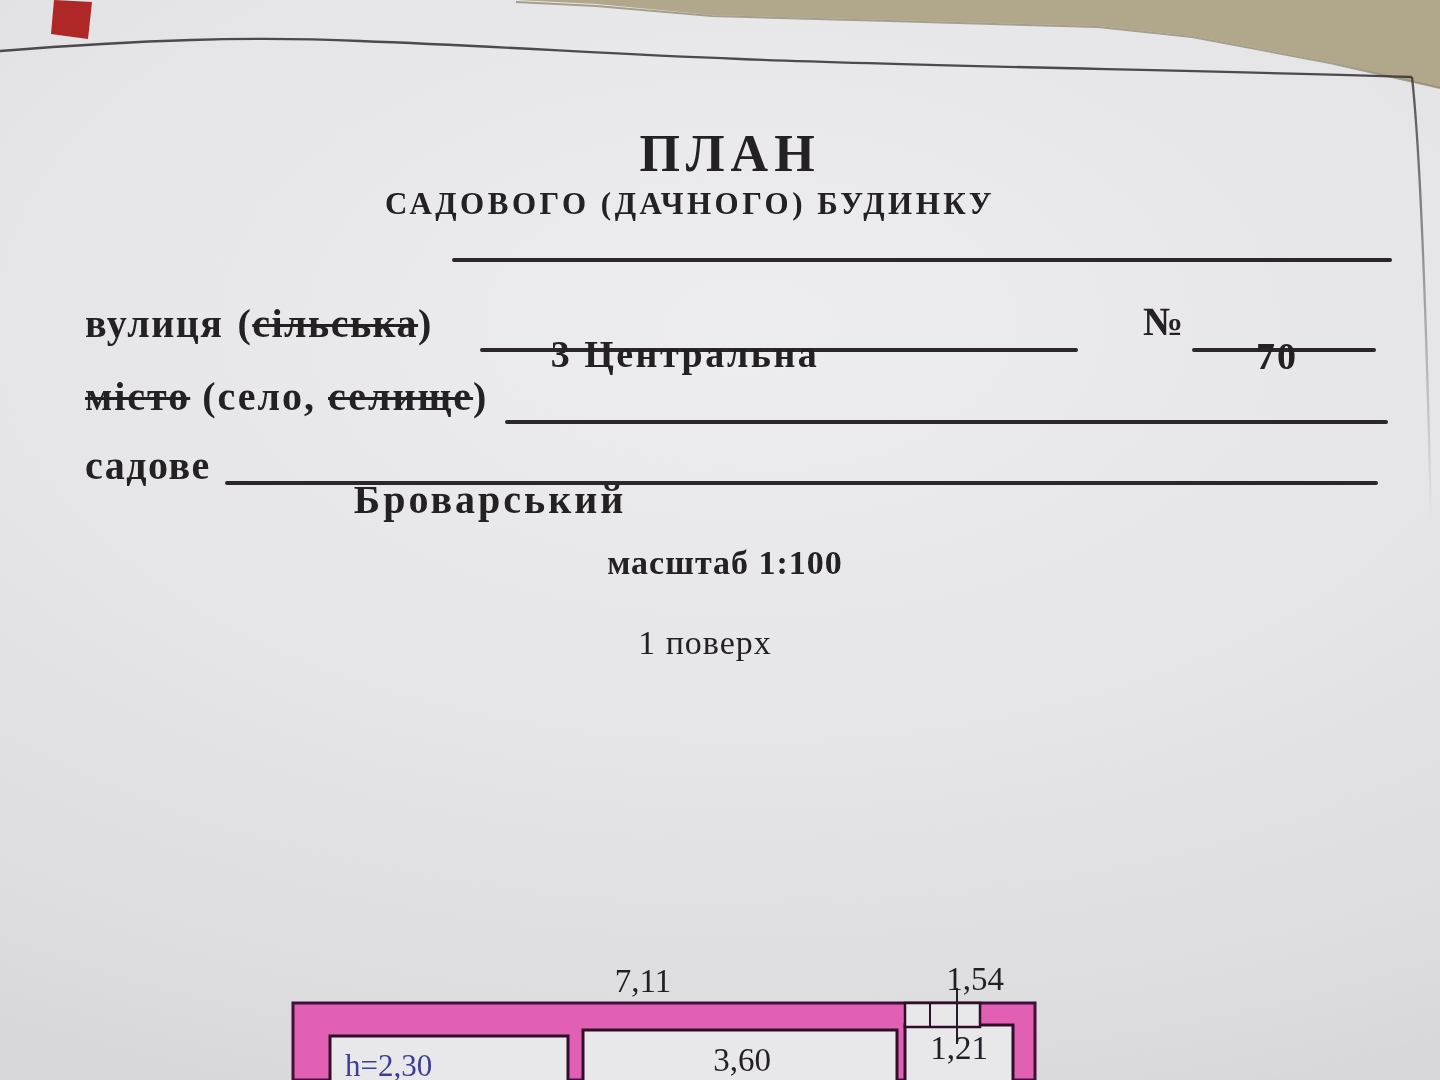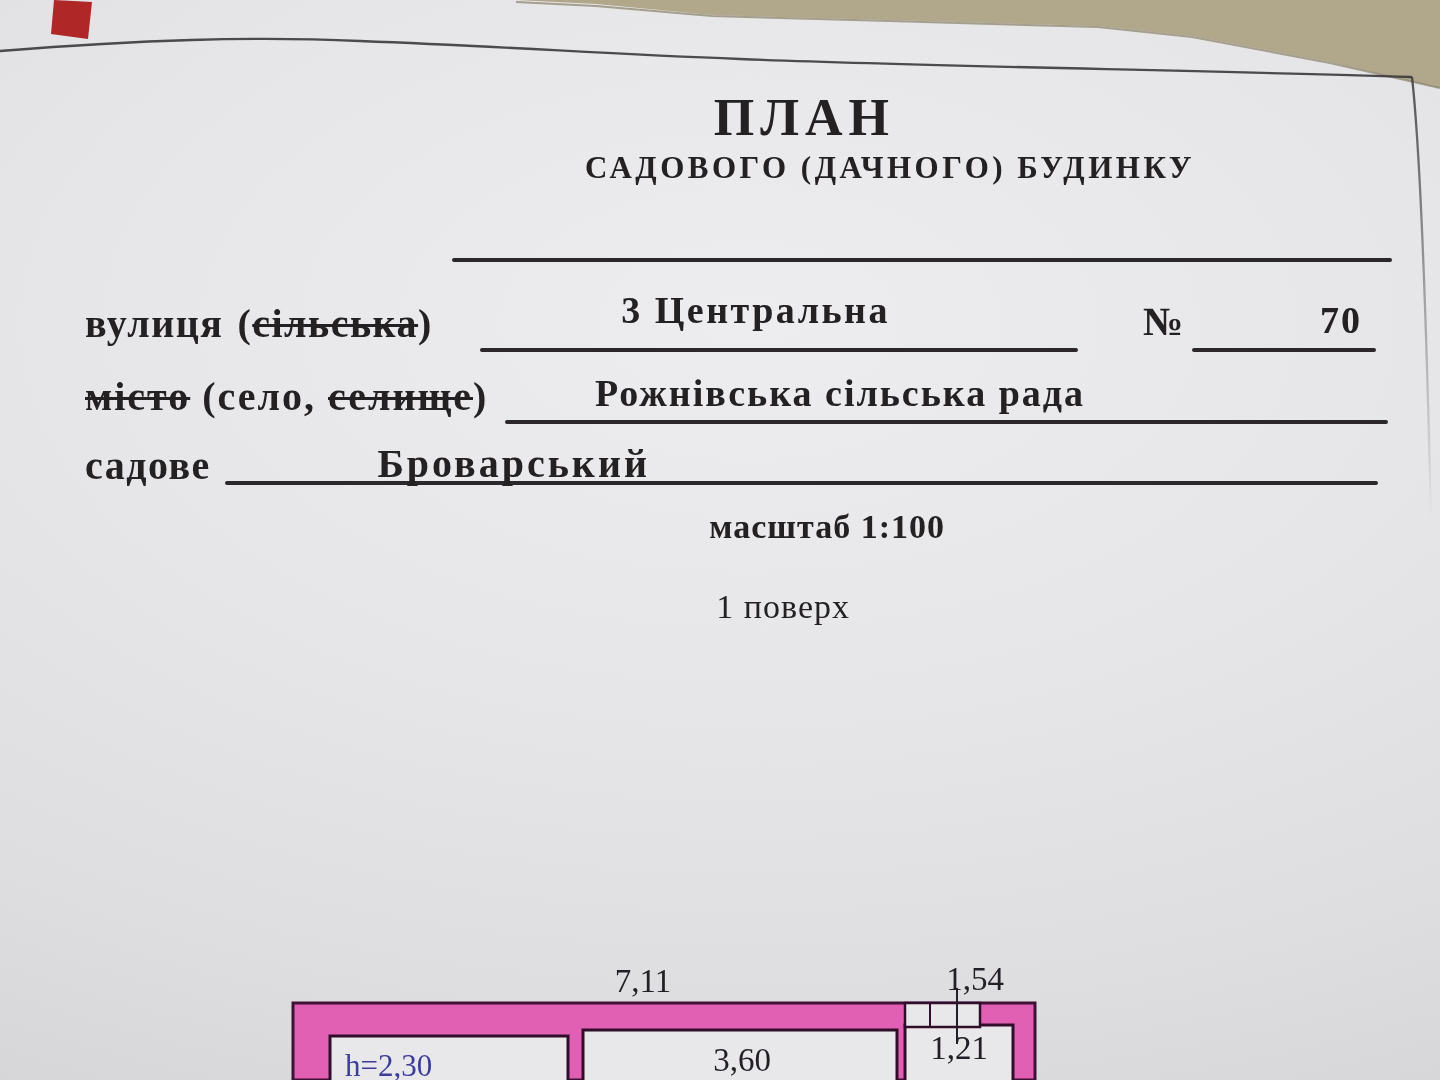--- a/index.html
+++ b/index.html
@@ -5,21 +5,21 @@
   html,body{margin:0;padding:0;background:#777;}
   .page{
     position:relative;
     width:1440px;height:1080px;
     overflow:hidden;
     background:radial-gradient(115% 85% at 52% 30%, #edecee 0%, #e6e5e7 42%, #dedde0 74%, #d4d3d6 100%);
     font-family:"Liberation Serif","DejaVu Serif",serif;
     color:#242122;
   }
   .abs{position:absolute;}
-  .ctr{text-align:right;}
+  .ctr{text-align:center;margin-top:36px;}
   .b{font-weight:bold;}
   .rule{position:absolute;height:3.5px;background:#2b272a;border-radius:2px;}
   .strike{text-decoration:line-through;text-decoration-thickness:3px;}
   .title1{left:565px;width:330px;top:88px;font-size:52px;letter-spacing:6px;}
   .title2{left:185px;width:1010px;top:150px;font-size:31px;letter-spacing:3.5px;}
   .flabel{font-size:40px;letter-spacing:1.5px;font-weight:bold;white-space:nowrap;}
   .fvalue{font-size:38px;font-weight:bold;white-space:nowrap;}
   .watermark{
     left:444px;top:494px;
     font-family:"Liberation Sans","DejaVu Sans",sans-serif;
@@ -37,30 +37,29 @@
 
   <div class="abs ctr b title1">ПЛАН</div>
   <div class="abs ctr b title2">САДОВОГО (ДАЧНОГО) БУДИНКУ</div>
 
   <div class="rule" style="left:452px;width:940px;top:258px;"></div>
 
   <div class="abs flabel" style="left:85px;top:300px;">
     <span>вулиця</span><span style="display:inline-block;width:14px;"></span><span>(</span><span class="strike">сільська</span><span>)</span>
   </div>
   <div class="rule" style="left:480px;width:598px;top:348px;"></div>
-  <div class="abs ctr fvalue" style="left:480px;width:410px;top:288px;letter-spacing:2.5px;">3 Центральна</div>
+  <div class="abs ctr fvalue" style="left:480px;width:410px;top:296px;letter-spacing:2.5px;">3 Центральна</div>
   <div class="abs flabel" style="left:1143px;top:298px;">№</div>
   <div class="rule" style="left:1192px;width:184px;top:348px;"></div>
   <div class="abs ctr fvalue" style="left:1192px;width:170px;top:298px;letter-spacing:2px;">70</div>
 
   <div class="abs flabel" style="left:85px;top:373px;letter-spacing:2px;">
     <span class="strike">місто</span><span style="display:inline-block;width:12px;"></span><span>(село,</span><span style="display:inline-block;width:12px;"></span><span class="strike">селище</span><span>)</span>
   </div>
   <div class="rule" style="left:505px;width:883px;top:420px;"></div>
-  <div class="abs ctr fvalue" style="left:505px;width:580px;top:371px;letter-spacing:2px;">Рожнівська сільська рада</div>
 
   <div class="abs flabel" style="left:85px;top:442px;">садове</div>
   <div class="rule" style="left:225px;width:1153px;top:481px;"></div>
   <div class="abs ctr fvalue" style="left:330px;width:320px;top:440px;font-size:40px;letter-spacing:3px;">Броварський</div>
 
   <div class="abs ctr scalenote">масштаб 1:100</div>
 
 
   <div class="abs ctr floornote">1 поверх</div>
 

